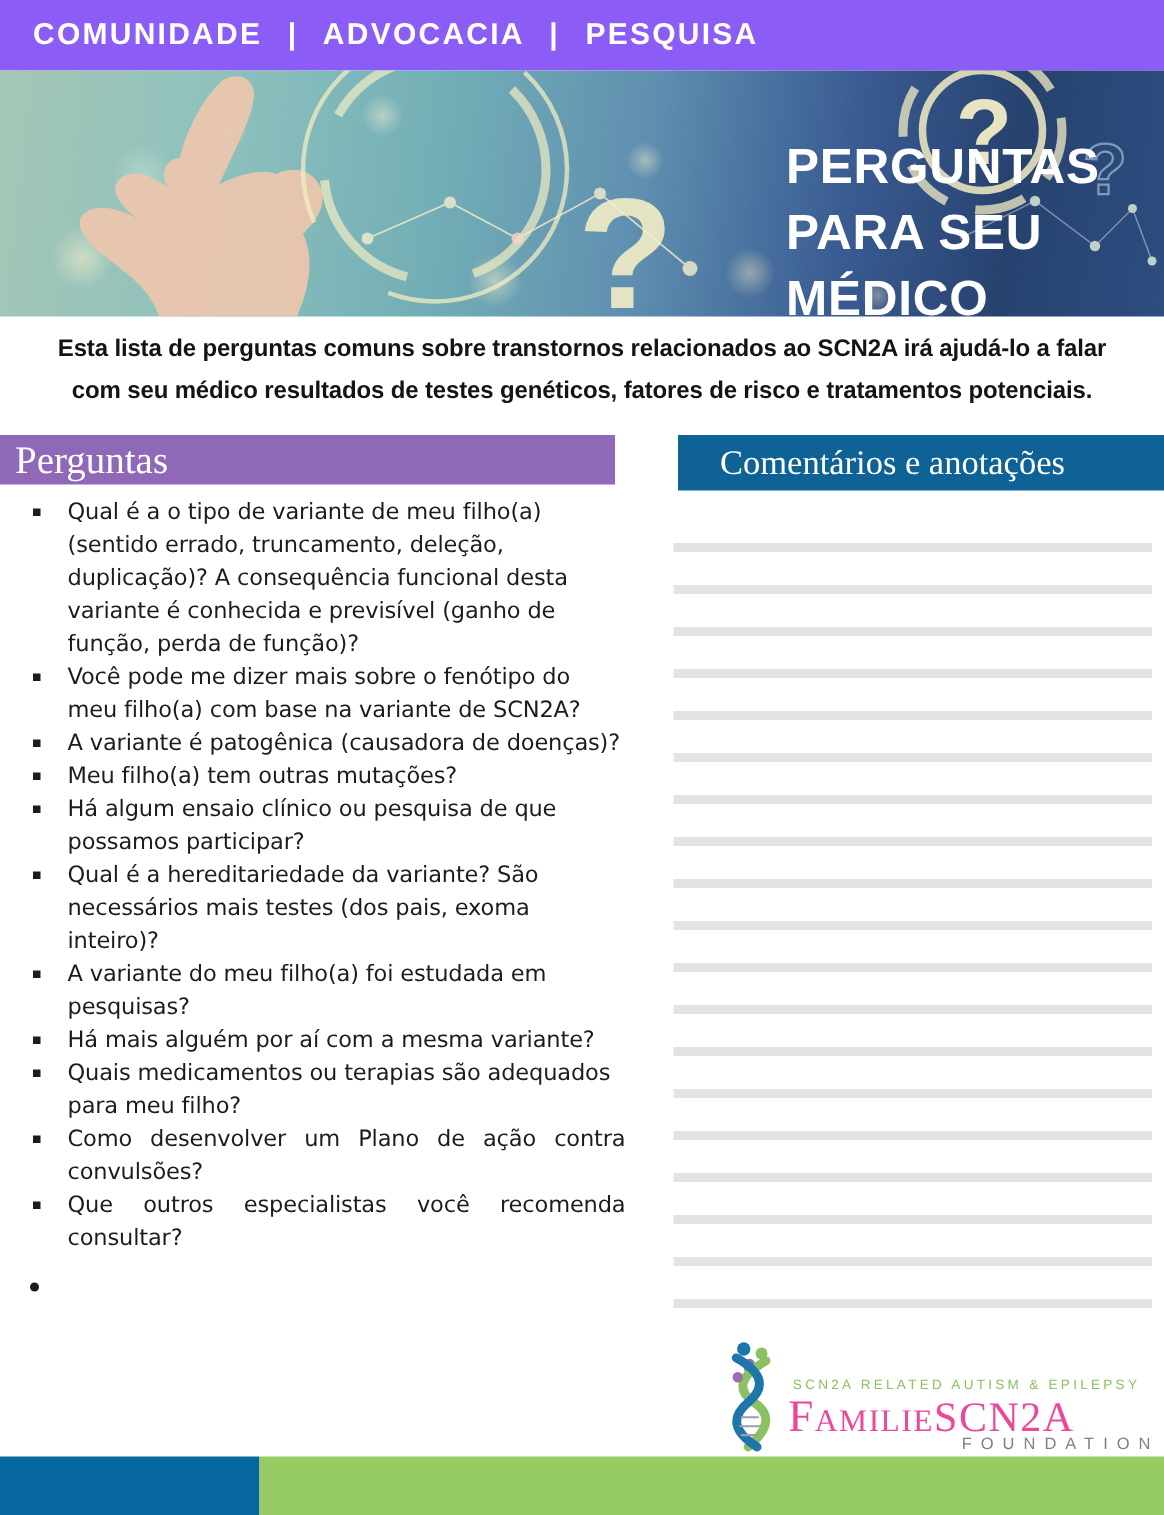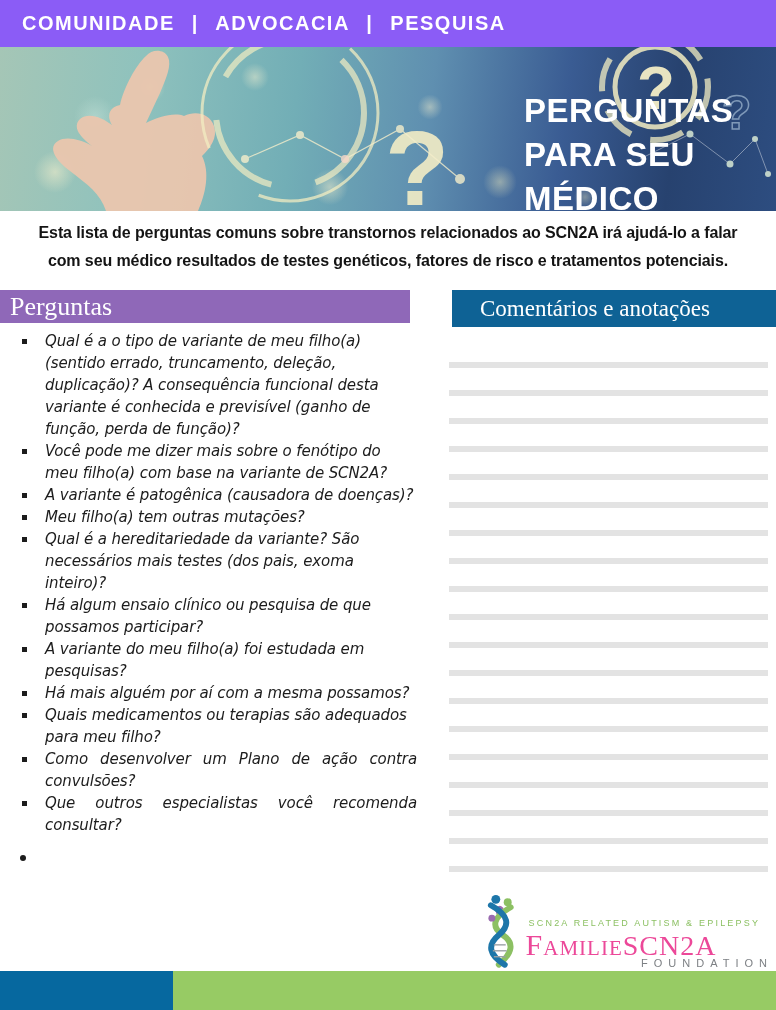--- a/index.html
+++ b/index.html
@@ -56,21 +56,20 @@
   .n-header {
     position:absolute; top:290px; left:452px; width:324px; height:37px;
     background:#0e6295; color:#ffffff;
     font:23px "Liberation Serif", serif;
     display:flex; align-items:center; padding-left:28px;
   }
   
   .q-list {
     position:absolute; top:330px; left:0; width:420px;
     list-style:none;
-    font-style:italic;
   }
   .q-list li {
     position:relative; padding-left:45px; padding-right:3px;
     font-size:15px; line-height:22px; color:#1c1c1c;
     letter-spacing:-0.1px;
   }
   .q-list li.justify { text-align:justify; text-align-last:left; }
   .q-list li.bold-q  { font-weight:bold; }
   .q-list li .tail-regular { font-weight:normal; }
   .sq-bullet {
@@ -178,24 +177,24 @@
   </div>
   <div class="n-header">
     <span>Comentários e anotações</span>
   </div>
 
   <ul class="q-list">
     <li><span class="sq-bullet"></span><span>Qual é a o tipo de variante de meu filho(a) (sentido errado, truncamento, deleção, duplicação)? A consequência funcional desta variante é conhecida e previsível (ganho de função, perda de função)?</span></li>
     <li><span class="sq-bullet"></span><span>Você pode me dizer mais sobre o fenótipo do meu filho(a) com base na variante de SCN2A?</span></li>
     <li><span class="sq-bullet"></span><span>A variante é patogênica (causadora de doenças)?</span></li>
     <li><span class="sq-bullet"></span><span>Meu filho(a) tem outras mutações?</span></li>
+    <li><span class="sq-bullet"></span><span>Há algum ensaio clínico ou pesquisa de que possamos participar?</span></li>
     <li><span class="sq-bullet"></span><span>Qual é a hereditariedade da variante? São necessários mais testes (dos pais, exoma inteiro)?</span></li>
-    <li><span class="sq-bullet"></span><span>Há algum ensaio clínico ou pesquisa de que possamos participar?</span></li>
     <li><span class="sq-bullet"></span><span>A variante do meu filho(a) foi estudada em pesquisas?</span></li>
-    <li><span class="sq-bullet"></span><span>Há mais alguém por aí com a mesma possamos?</span></li>
+    <li><span class="sq-bullet"></span><span>Há mais alguém por aí com a mesma variante?</span></li>
     <li><span class="sq-bullet"></span><span>Quais medicamentos ou terapias são adequados para meu filho?</span></li>
     <li class="justify"><span class="sq-bullet"></span><span>Como desenvolver um Plano de ação contra convulsões?</span></li>
     <li class="justify"><span class="sq-bullet"></span><span>Que outros especialistas você recomenda consultar?</span></li>
     <li class="empty-item">
         <span class="rd-bullet"></span>
       </li>
   </ul>
 
   <div class="note-lines">
       <div class="note-line"></div>

